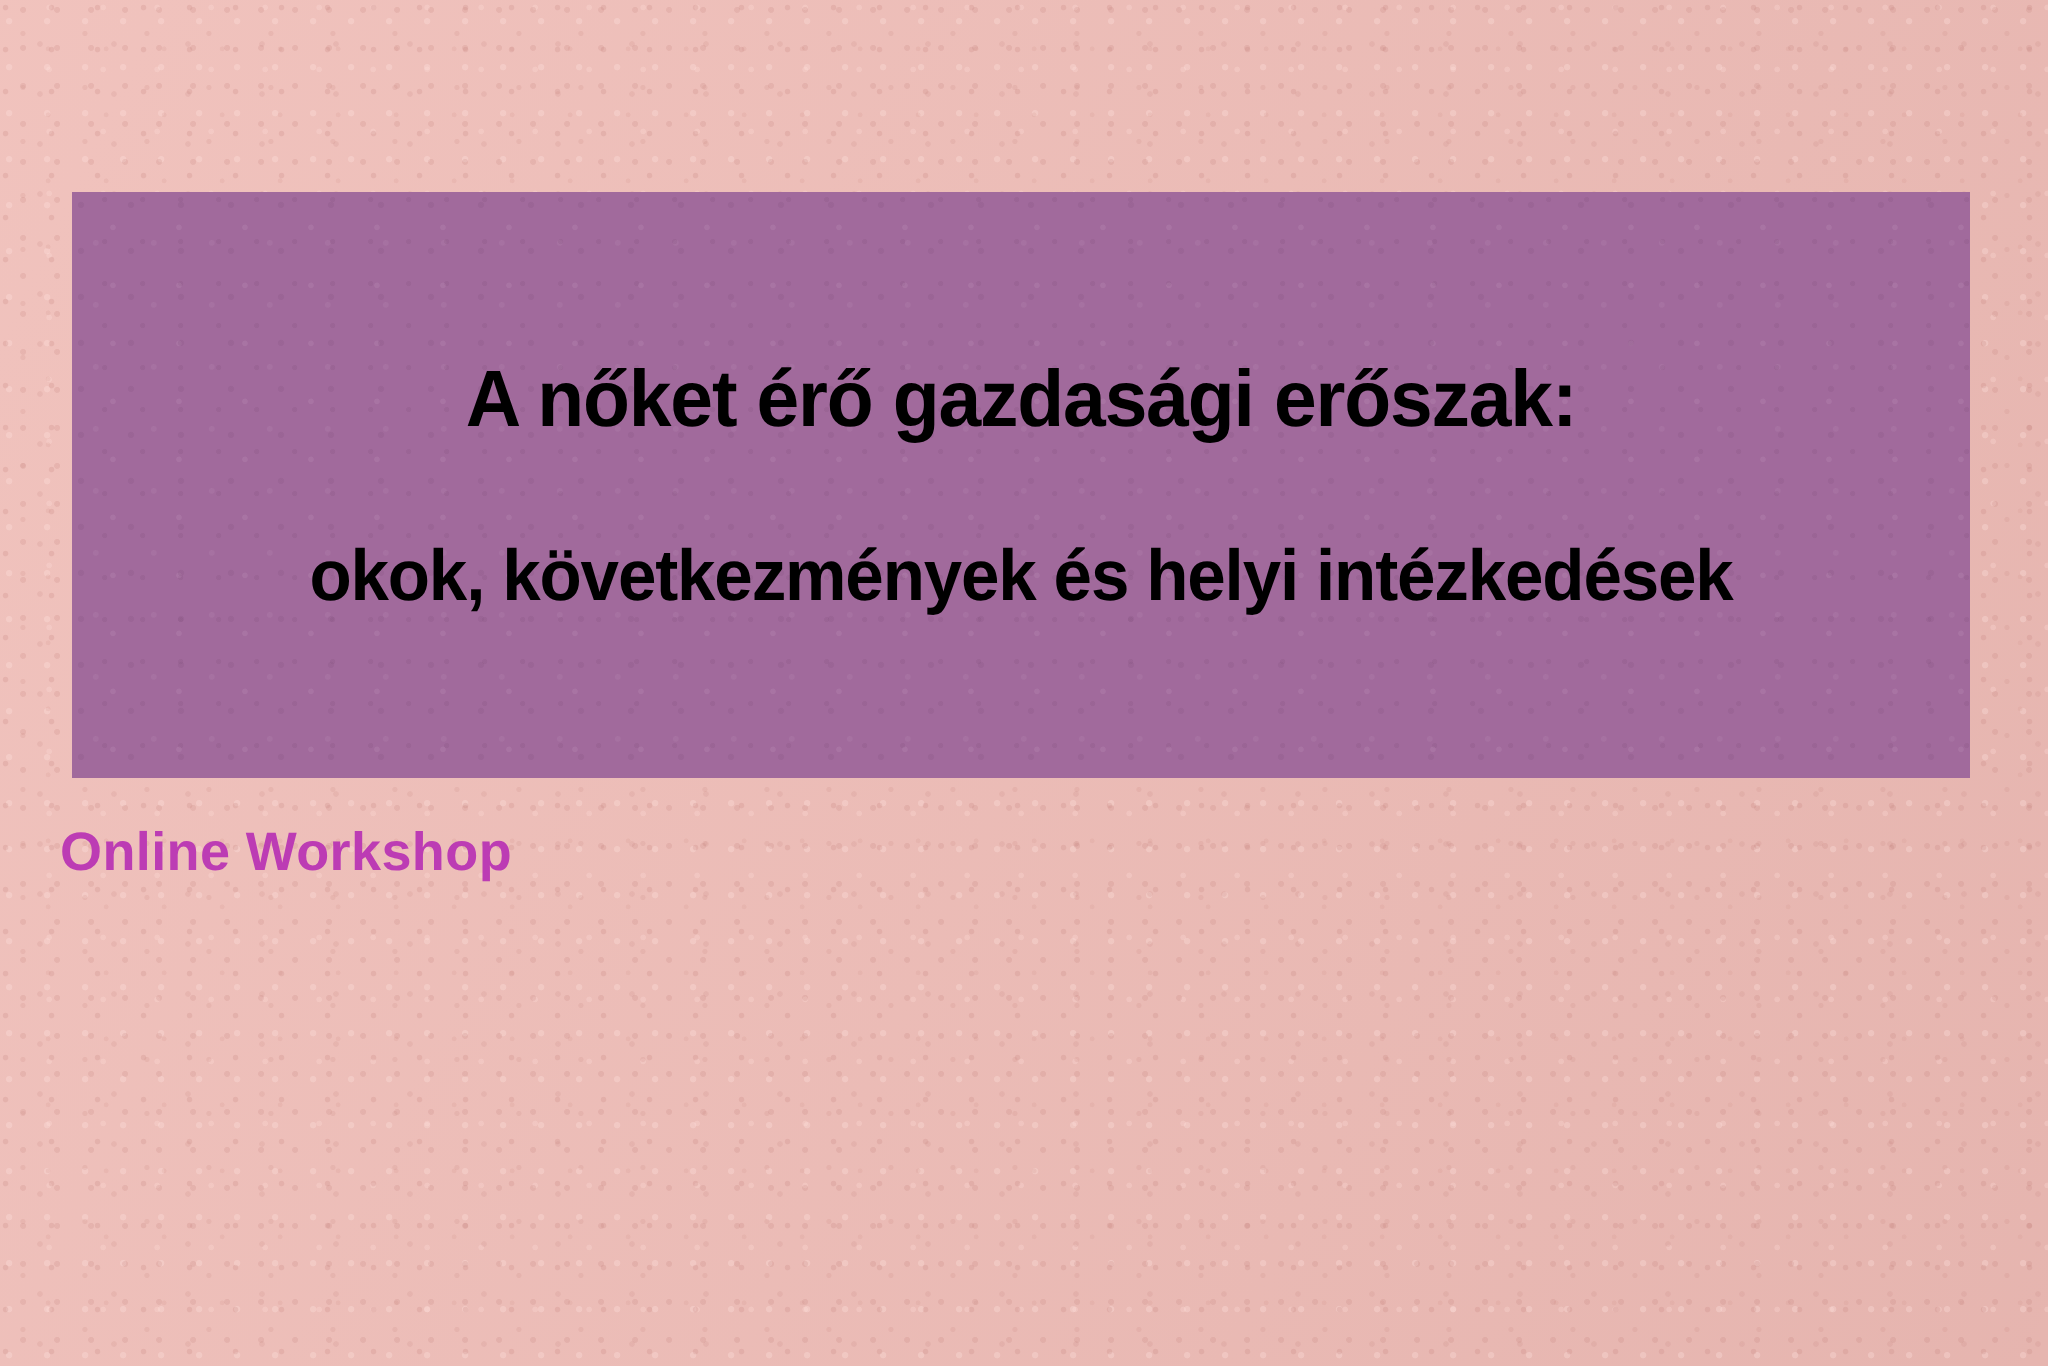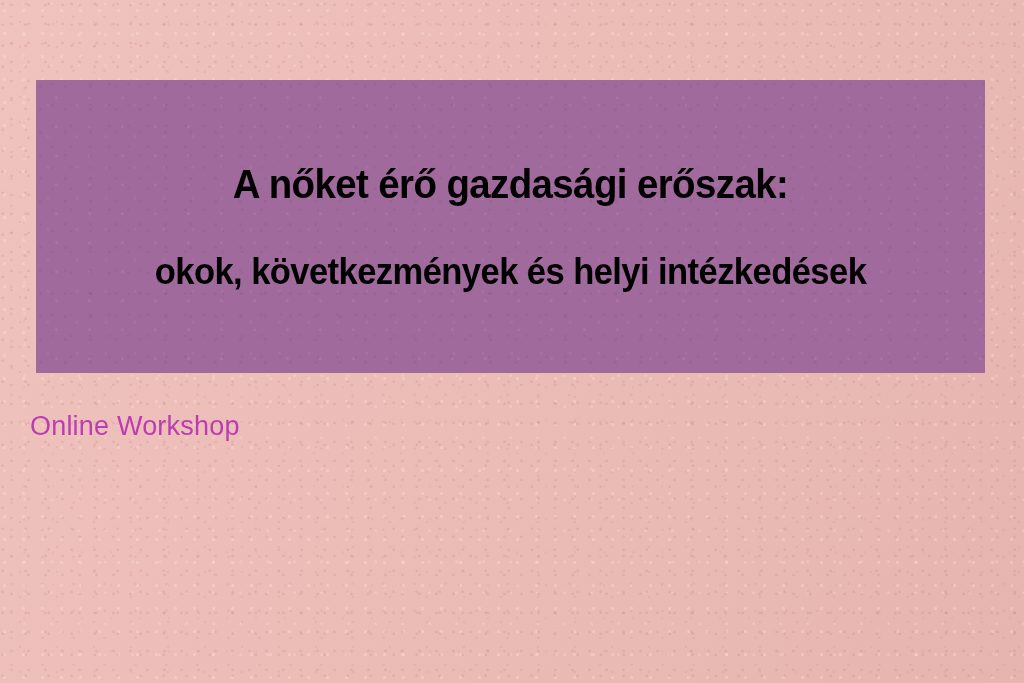--- a/index.html
+++ b/index.html
@@ -21,42 +21,42 @@
       radial-gradient(circle at 54% 88%, rgba(190,122,118,.15) 0 1.2px, transparent 1.6px),
       radial-gradient(circle at 24% 46%, rgba(255,228,224,.30) 0 1.4px, transparent 1.8px),
       radial-gradient(circle at 91% 12%, rgba(255,222,218,.28) 0 1.2px, transparent 1.6px),
       linear-gradient(115deg, rgba(255,255,255,.10), rgba(0,0,0,.04));
     background-size:
       23px 21px, 31px 27px, 17px 19px, 29px 33px,
       37px 25px, 19px 23px, 27px 31px, 100% 100%;
   }
   
   #banner{
-    position:absolute;left:36px;top:80px;width:949px;height:293px;
+    position:absolute;left:36px;top:96px;width:949px;height:293px;
     background-color:#a16a9c;
     background-image:
       radial-gradient(circle at 18% 28%, rgba(130,80,125,.22) 0 1.3px, transparent 1.8px),
       radial-gradient(circle at 62% 61%, rgba(200,160,195,.18) 0 1.2px, transparent 1.6px),
       radial-gradient(circle at 86% 18%, rgba(125,75,118,.18) 0 1.1px, transparent 1.5px),
       radial-gradient(circle at 41% 82%, rgba(195,155,190,.15) 0 1.2px, transparent 1.7px);
     background-size:25px 23px, 33px 29px, 19px 21px, 29px 31px;
     display:flex;flex-direction:column;align-items:center;justify-content:center;
   }
   .title-line{
     color:#000;font-weight:700;letter-spacing:-0.6px;
     text-align:center;width:100%;line-height:1;
     font-family:"Liberation Sans", sans-serif;
     transform:scaleX(.96);
   }
   #title-line-1{font-size:40px;margin-bottom:50px;}
   #title-line-2{font-size:36px;}
   
   #subtitle{
     position:absolute;left:30px;top:409px;
-    color:#bc3cb4;font-size:27px;line-height:1.32;font-weight:400;
+    color:#bc3cb4;font-size:27px;line-height:1.32;font-weight:700;
     letter-spacing:.2px;
   }
   #subtitle div{white-space:pre;}
   
   #logos{
     position:absolute;left:0;top:545px;width:1024px;height:80px;
   }
 </style>
 </head>
 <body>

